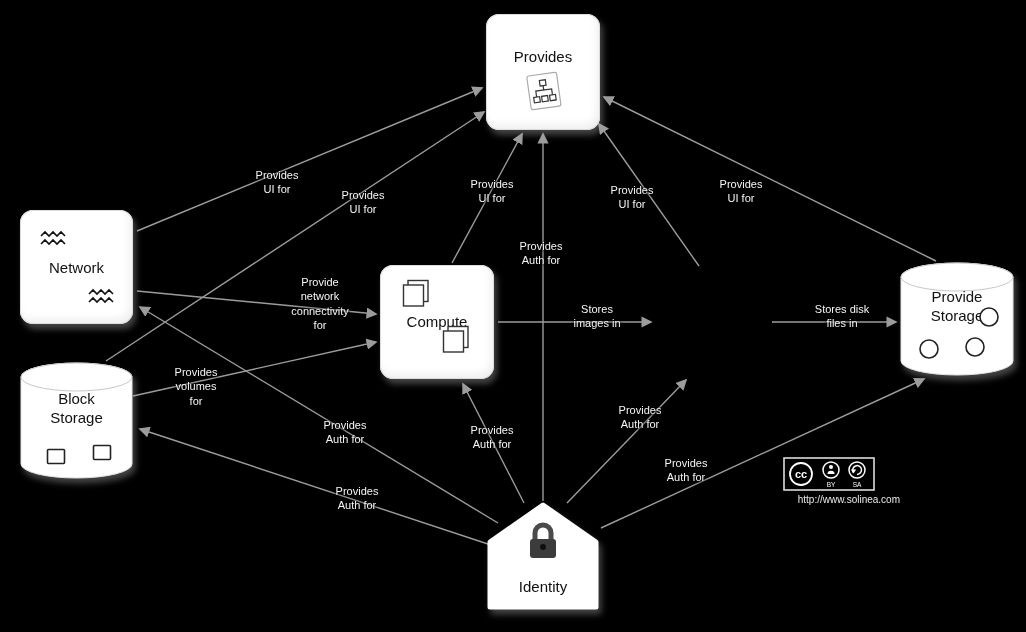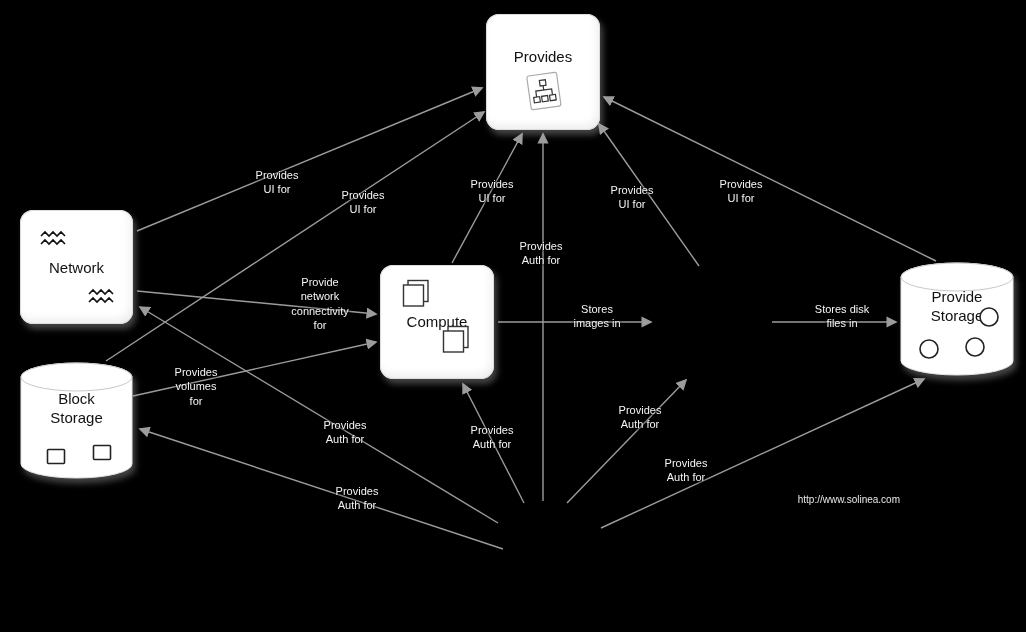--- a/index.html
+++ b/index.html
@@ -179,16 +179,48 @@
           <circle cx="11" cy="11" r="9" fill="#fff" stroke="#222" stroke-width="1.6"></circle>
         </svg>
     </span>
     <span class="icon" style="left:64px;top:74px">
       <svg width="22" height="22" viewBox="0 0 22 22">
           <circle cx="11" cy="11" r="9" fill="#fff" stroke="#222" stroke-width="1.6"></circle>
         </svg>
     </span>
   </div>
 
-
+  <div class="node" style="left:487px;top:502px;width:112px;height:108px;">
+    <svg class="shape" width="112" height="108" viewBox="0 0 112 108">
+      <polygon points="56,3 109,40 109,105 3,105 3,40" fill="#fff" stroke="#fff" stroke-width="5" stroke-linejoin="round"></polygon>
+    </svg>
+    <span class="icon" style="left:39px;top:18px">
+      <svg width="34" height="42" viewBox="0 0 34 42">
+        <path d="M9 20 v-7 a8 8 0 0 1 16 0 v7" fill="none" stroke="#4a4a4a" stroke-width="5"></path>
+        <rect x="4" y="19" width="26" height="19" rx="3" fill="#3c3c3c"></rect>
+        <circle cx="17" cy="27" r="3" fill="#101010"></circle>
+      </svg>
+    </span>
+    <div class="node-label" style="top:76px">Identity</div>
+  </div>
+
+  <div class="license">
+    <svg width="92" height="34" viewBox="0 0 92 34">
+      <rect x="1" y="1" width="90" height="32" fill="#000" stroke="#ddd" stroke-width="1.6"></rect>
+      <circle cx="18" cy="17" r="11" fill="none" stroke="#fff" stroke-width="1.8"></circle>
+      <text x="18" y="21" fill="#fff" font-size="11" font-weight="bold" text-anchor="middle">cc</text>
+      <g>
+        <circle cx="48" cy="13" r="8" fill="none" stroke="#fff" stroke-width="1.5"></circle>
+        <circle cx="48" cy="10" r="2" fill="#fff"></circle>
+        <path d="M44.5 17 a3.5 3.2 0 0 1 7 0 Z" fill="#fff"></path>
+      </g>
+      <text x="48" y="30" fill="#fff" font-size="6.5" text-anchor="middle">BY</text>
+      <g>
+        <circle cx="74" cy="13" r="8" fill="none" stroke="#fff" stroke-width="1.5"></circle>
+        <path d="M70.5 15.5 A 4.4 4.4 0 1 1 74 17.4" fill="none" stroke="#fff" stroke-width="1.5"></path>
+        <polygon points="67.8,12.5 73.2,12.5 70.5,16.5" fill="#fff"></polygon>
+      </g>
+      <text x="74" y="30" fill="#fff" font-size="6.5" text-anchor="middle">SA</text>
+    </svg>
+  </div>
   <div class="site-url">http://www.solinea.com</div>
 
 </div>
 
 </body></html>

